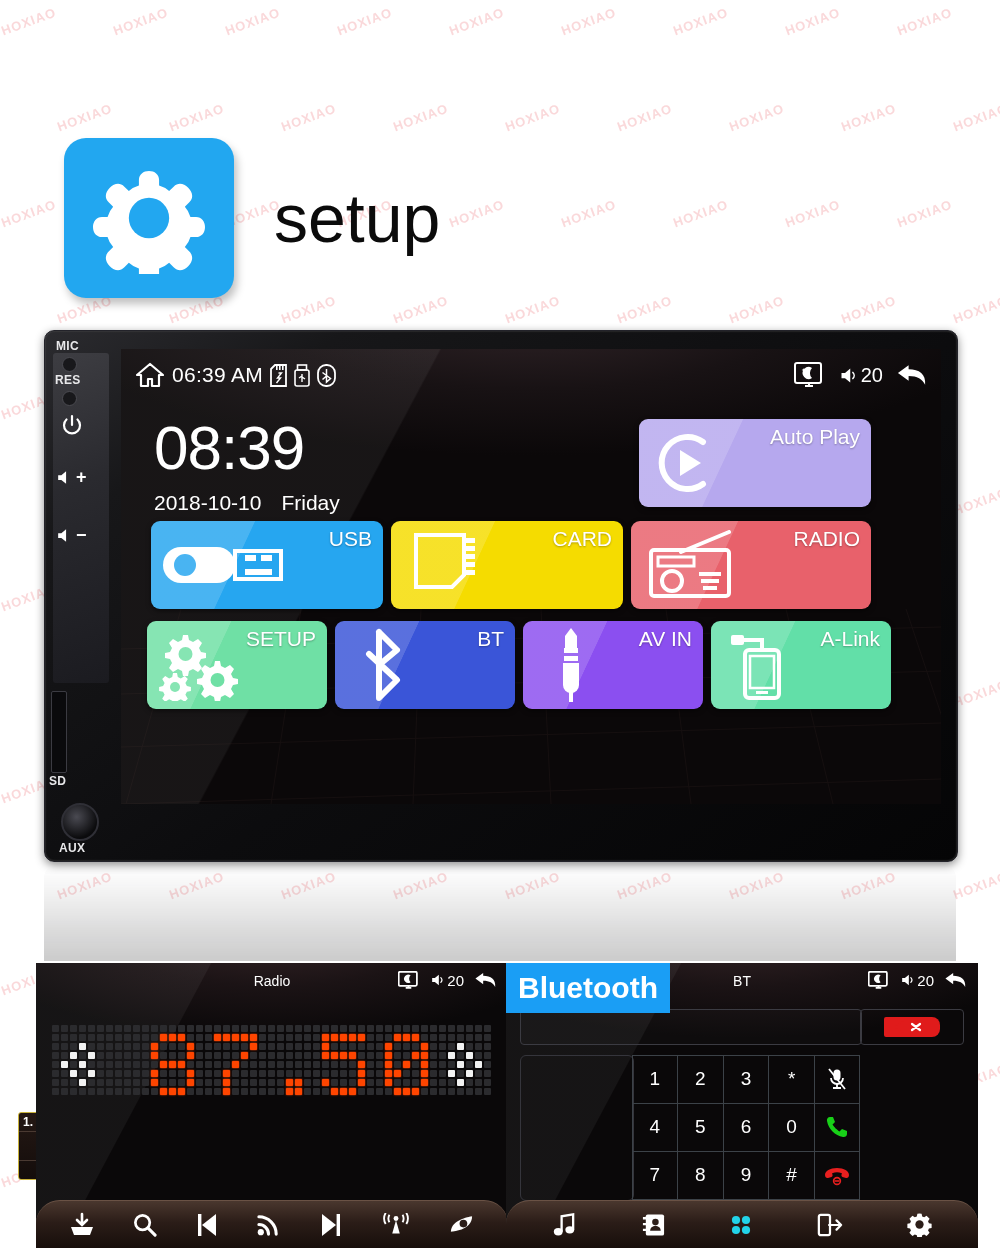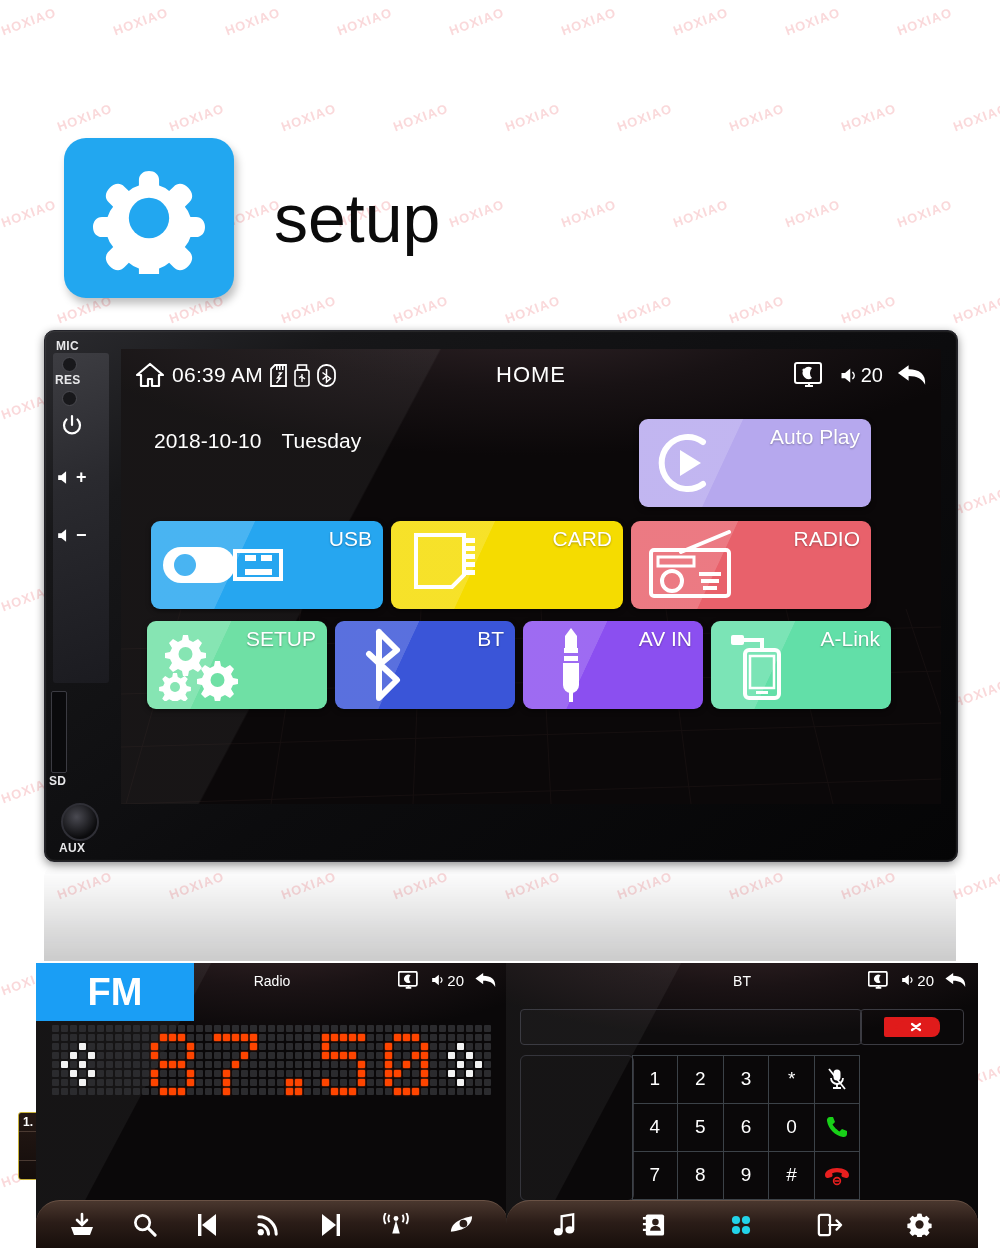--- a/index.html
+++ b/index.html
@@ -367,21 +367,20 @@
               <path d="M8 10v8M8 12l-3 2M8 13l3 2" stroke="#fff" stroke-width="1.4" fill="none"></path>
             </svg>
         </span>
         <span>
           <svg width="19" height="23" viewBox="0 0 19 23">
               <rect x="1" y="1" width="17" height="21" rx="8" fill="none" stroke="#fff" stroke-width="1.8"></rect>
               <path d="M9.5 5v13l4-3.5-8-6M9.5 12l-4 3.5" stroke="#fff" stroke-width="1.5" fill="none"></path>
             </svg>
         </span>
       </div>
-      <div id="topbar-title">HOME</div>
       <div id="topbar-right">
         <span>
           <svg width="30" height="27" viewBox="0 0 30 27">
               <rect x="1" y="1" width="26" height="20" rx="2" fill="none" stroke="#fff" stroke-width="2"></rect>
               <path d="M11 24h8M15 21v3" stroke="#fff" stroke-width="2"></path>
               <path d="M18 6a6 6 0 1 0 0 10 7 7 0 0 1 0-10z" fill="#fff"></path>
               <path d="M10 6l.8 1.6L12.4 8l-1.6.8L10 10.4 9.2 8.8 7.6 8l1.6-.8z" fill="#fff"></path>
             </svg>
         </span>
         <span id="vol-wrap">
@@ -393,23 +392,24 @@
         </span>
         <span>
           <svg width="33" height="28" viewBox="0 0 34 28">
               <path d="M13 4 L2 12 L13 20 v-5 c9 0 14 3 17 9 1-11-6-16-17-16 Z" fill="#fff"></path>
             </svg>
         </span>
       </div>
     </div>
 
     <div id="clock-big">
+      <div id="clock-hhmm">08:39</div>
       <div id="clock-sub">
         <span>2018-10-10</span>
-        <span>Tuesday</span>
+        <span>Friday</span>
       </div>
     </div>
 
     <div class="tile" style="left: 518px; top: 70px; width: 232px; height: 88px; background: rgb(182, 168, 238);">
       <span class="ticon">
         <svg width="74" height="74" viewBox="0 0 74 74">
             <path d="M54 16 A26 26 0 1 0 54 58" fill="none" stroke="#fff" stroke-width="6" stroke-linecap="round"></path>
             <path d="M31 24 L52 37 L31 50 Z" fill="#fff"></path>
           </svg>
       </span>
@@ -534,21 +534,20 @@
           </svg>
         <span>20</span>
       </span>
       <span>
         <svg width="24" height="20" viewBox="0 0 34 28">
             <path d="M13 4 L2 12 L13 20 v-5 c9 0 14 3 17 9 1-11-6-16-17-16 Z" fill="#fff"></path>
           </svg>
       </span>
     </div>
   </div>
-  <div class="pbadge" id="radio-badge" style="background: rgb(26, 158, 245);">FM</div>
 
   <div id="freqboard">
       <div class="dmcell dmoff" style="left: 0px; top: 0px;"></div>
       <div class="dmcell dmoff" style="left: 9px; top: 0px;"></div>
       <div class="dmcell dmoff" style="left: 18px; top: 0px;"></div>
       <div class="dmcell dmoff" style="left: 27px; top: 0px;"></div>
       <div class="dmcell dmoff" style="left: 36px; top: 0px;"></div>
       <div class="dmcell dmoff" style="left: 45px; top: 0px;"></div>
       <div class="dmcell dmoff" style="left: 54px; top: 0px;"></div>
       <div class="dmcell dmoff" style="left: 63px; top: 0px;"></div>
@@ -1091,20 +1090,21 @@
           </svg>
         <span>20</span>
       </span>
       <span>
         <svg width="24" height="20" viewBox="0 0 34 28">
             <path d="M13 4 L2 12 L13 20 v-5 c9 0 14 3 17 9 1-11-6-16-17-16 Z" fill="#fff"></path>
           </svg>
       </span>
     </div>
   </div>
+  <div class="pbadge" id="bt-badge" style="background: rgb(26, 158, 245);">Bluetooth</div>
 
   <div id="bt-numdisplay"></div>
   <div id="bt-delete">
     <div id="bt-delete-inner">
       <svg width="36" height="14" viewBox="0 0 36 14">
           <path d="M36 0 H11 L0 7 L11 14 H36 Z" fill="#e01b1b"></path>
           <path d="M18 4 L26 10 M26 4 L18 10" stroke="#fff" stroke-width="2.2" stroke-linecap="round"></path>
         </svg>
     </div>
   </div>

